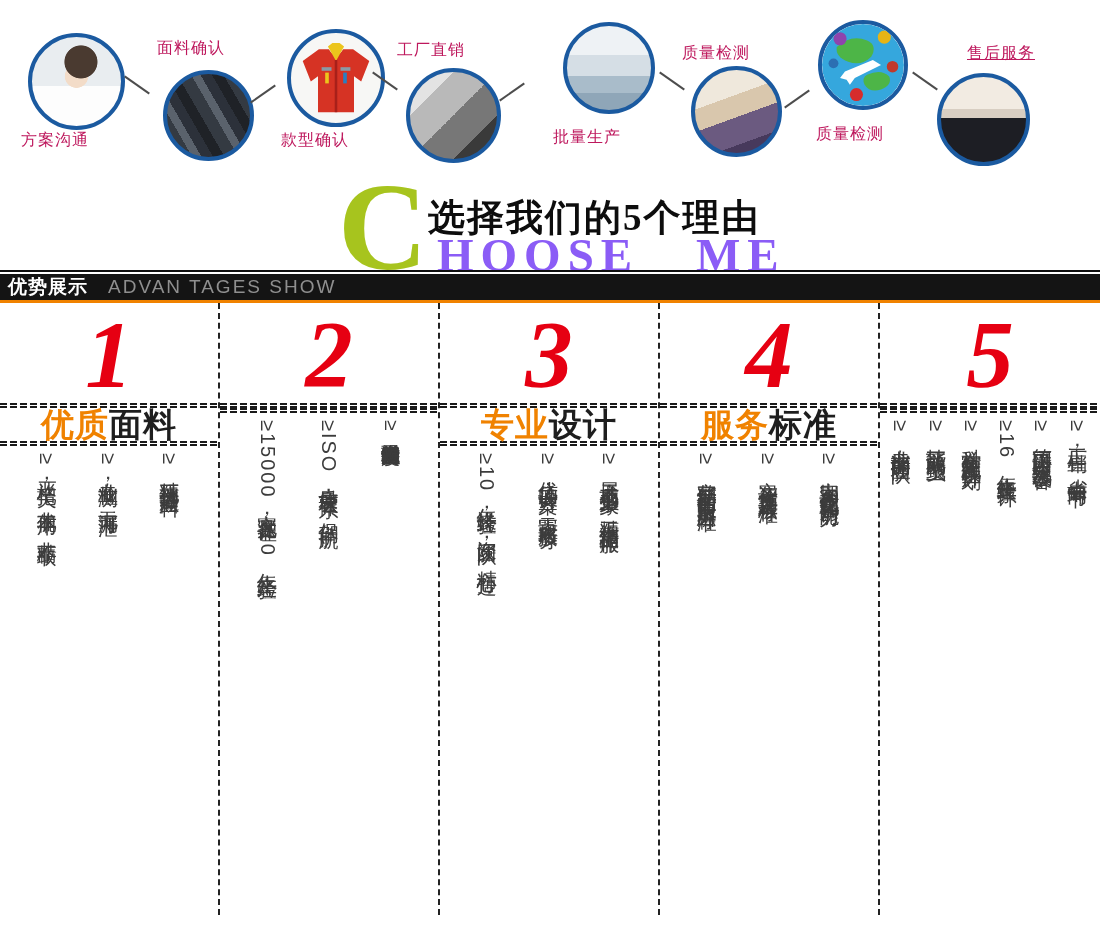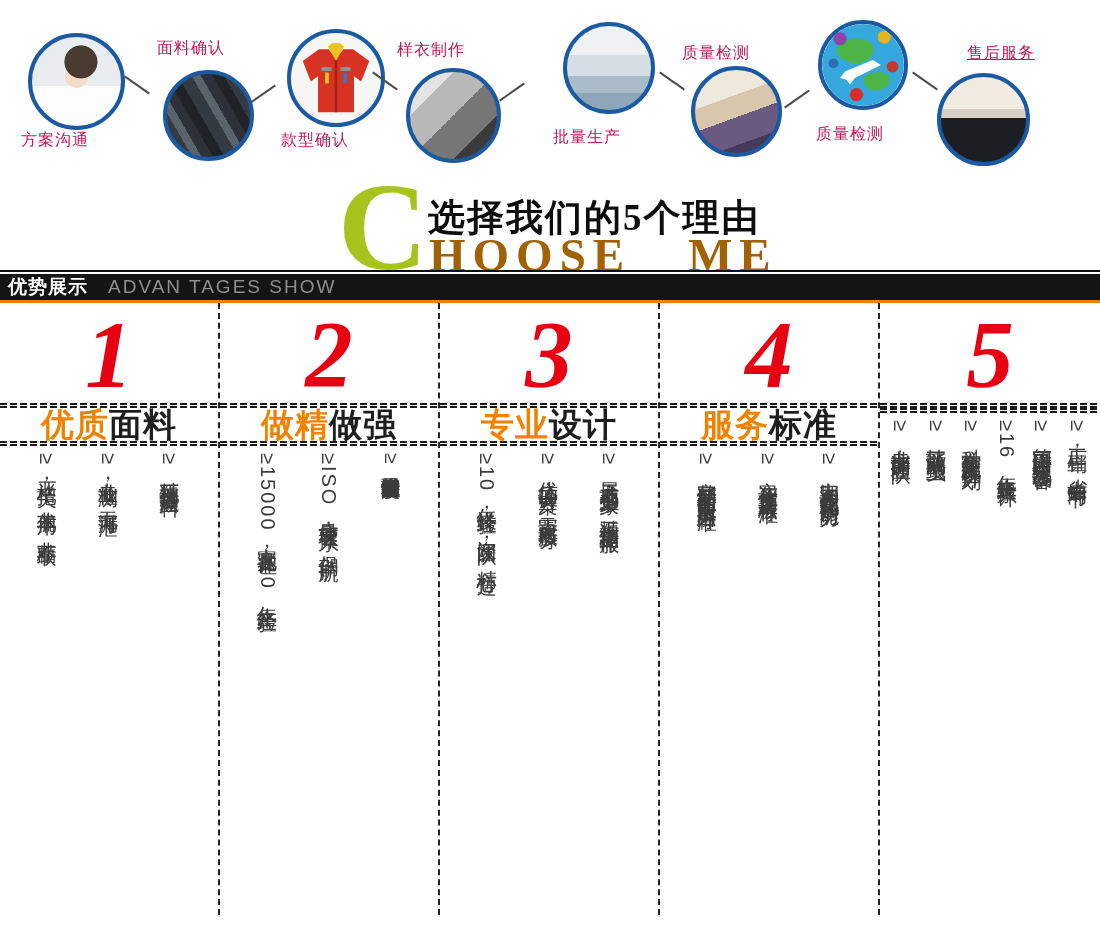--- a/index.html
+++ b/index.html
@@ -85,21 +85,21 @@
         <rect x="34" y="38" width="11" height="4" fill="#8a9aa5"></rect>
         <rect x="55" y="38" width="11" height="4" fill="#8a9aa5"></rect>
         <rect x="38" y="44" width="4" height="12" fill="#ecc51c"></rect>
         <rect x="58" y="44" width="4" height="12" fill="#2a7fc1"></rect>
       </svg>
     </div>
     <div class="step-label" style="left:281px;top:130px;">款型确认</div>
 
     <div class="conn down" style="left:370px;top:80px;"></div>
 
-    <div class="step-label" style="left:397px;top:40px;">样衣制作</div>
+    <div class="step-label" style="left:397px;top:40px;">工厂直销</div>
     <div class="circle p4" style="left:406px;top:68px;width:95px;height:95px;"></div>
 
     <div class="conn up" style="left:497px;top:91px;"></div>
 
     <div class="circle p5" style="left:563px;top:22px;width:92px;height:92px;"></div>
     <div class="step-label" style="left:553px;top:127px;">批量生产</div>
 
     <div class="conn down" style="left:657px;top:80px;"></div>
 
     <div class="step-label" style="left:682px;top:43px;">质量检测</div>
@@ -123,21 +123,21 @@
     <div class="step-label" style="left:816px;top:124px;">质量检测</div>
 
     <div class="conn down" style="left:910px;top:80px;"></div>
 
     <div class="step-label" style="left:967px;top:43px;text-decoration:underline;">售后服务</div>
     <div class="circle p8" style="left:937px;top:73px;width:93px;height:93px;"></div>
   </div>
 
   <div class="big-c" style="color:#a7c41e;">C</div>
   <div class="cn-title">选择我们的5个理由</div>
-  <div class="en-title" style="color:#a16207;">HOOSE ME</div>
+  <div class="en-title" style="color:#8b5cf6;margin-left:8px;">HOOSE ME</div>
 
   <div class="adv-rule"></div>
   <div class="adv-bar">
     <span class="cn">优势展示</span>
     <span class="en">ADVAN TAGES SHOW</span>
   </div>
   <div class="adv-orange" style="background:#f08200;"></div>
 
   <div class="cols">
 
@@ -149,21 +149,20 @@
       <div class="bullets">
         <div class="vtext">≥严格把关，非优不用　非精不取</div>
         <div class="vtext">≥专业检测，无漏可泄</div>
         <div class="vtext">≥精挑细选每一款面料</div>
       </div>
     </div>
 
     <div class="col">
       <div class="num" style="color:#e60012;">2</div>
       <div class="dline"></div>
-      <div class="htitle"><span style="color:#f08200;">做精</span><span>做强</span></div>
       <div class="dline"></div>
       <div class="bullets">
         <div class="vtext">≥15000家客户见证，10年生产经验</div>
         <div class="vtext">≥ISO质量管理体系，保驾护航</div>
         <div class="vtext tight">≥强大的生产能力科学灵活的生产管理制度知识供货</div>
       </div>
     </div>
 
     <div class="col">
       <div class="num" style="color:#e60012;">3</div>

